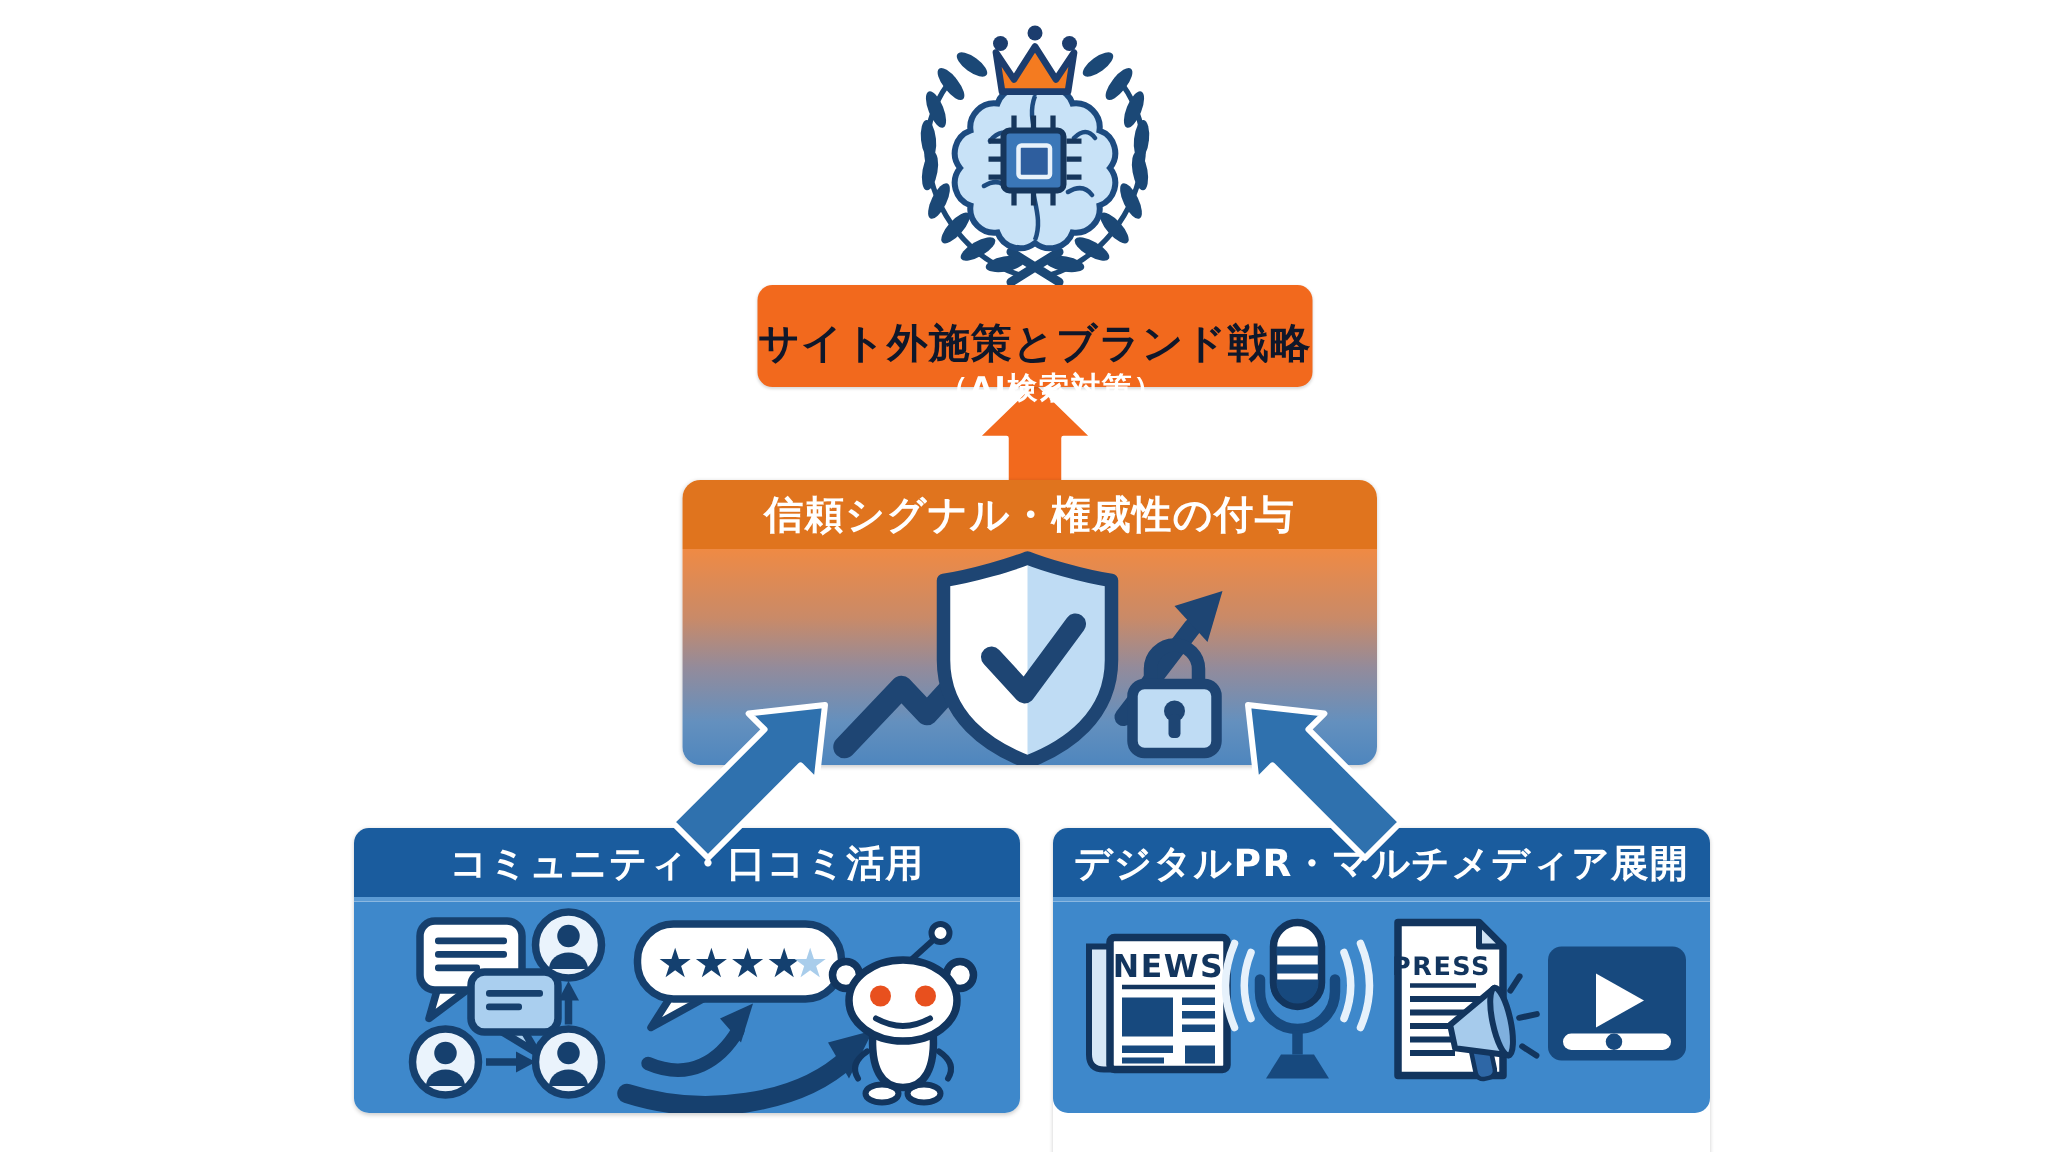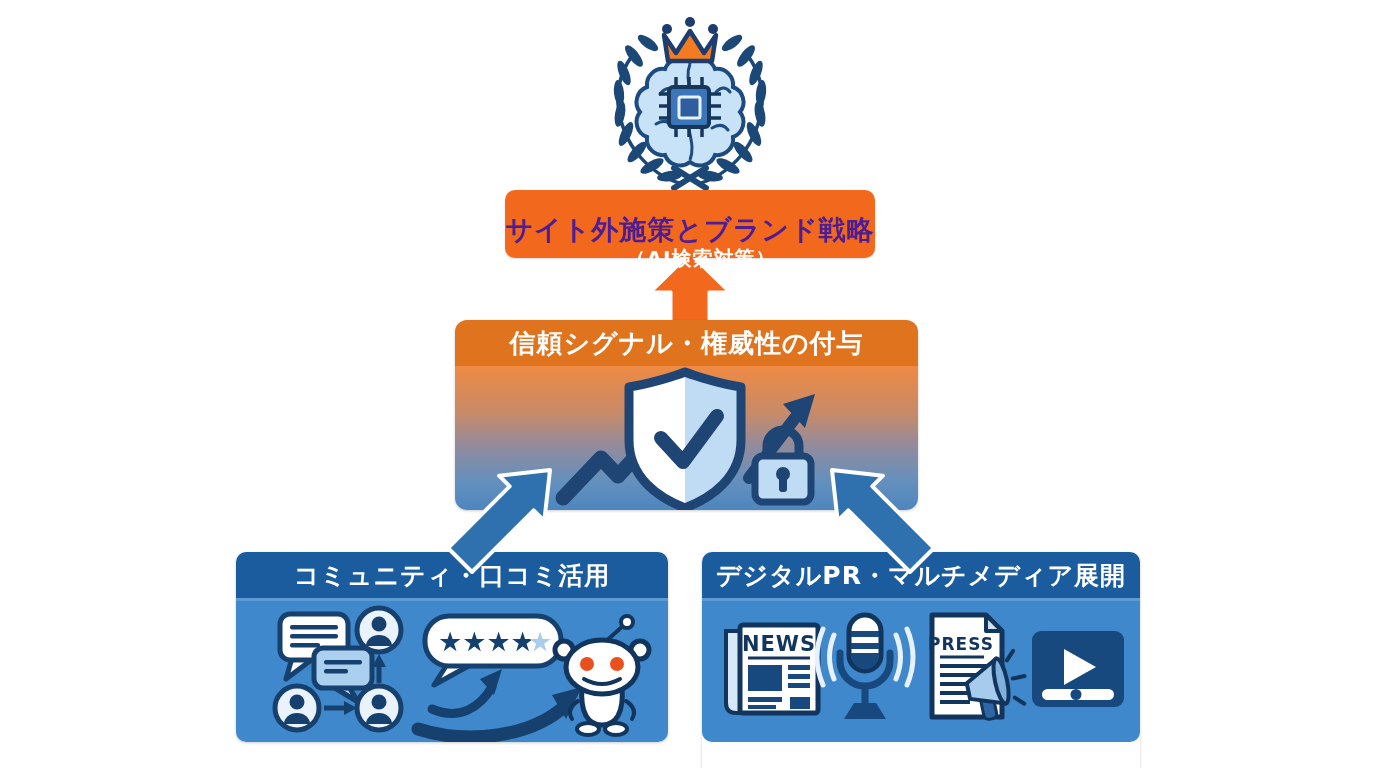--- a/index.html
+++ b/index.html
@@ -8,40 +8,40 @@
     font-family:"DejaVu Sans","Liberation Sans",sans-serif;
   }
   .abs{position:absolute;}
   
   .top-box{
     left:505px;top:190px;width:370px;height:68px;
     background:#F2691D;border-radius:10px;
     display:flex;flex-direction:column;align-items:center;justify-content:center;
     box-shadow:0 1px 2px rgba(0,0,0,.15);
   }
-  .top-box .t1{color:#4c1d95;font-size:27px;font-weight:700;letter-spacing:1px;line-height:32px;margin-top:36px;}
+  .top-box .t1{color:#0f172a;font-size:27px;font-weight:700;letter-spacing:1px;line-height:32px;margin-top:36px;}
   .top-box .t2{color:#fff;font-size:20px;font-weight:700;letter-spacing:1px;line-height:24px;margin-left:22px;}
   
   .middle-box{
     left:455px;top:320px;width:463px;height:190px;border-radius:12px;
     box-shadow:0 1px 3px rgba(0,0,0,.2);
   }
   .middle-header{
     position:absolute;left:0;top:0;width:100%;height:46px;background:#E0741E;
     border-radius:12px 12px 0 0;display:flex;align-items:center;justify-content:center;
   }
   .middle-header span{color:#fff;font-size:26px;font-weight:700;letter-spacing:1px;}
   .middle-body{
     position:absolute;left:0;top:46px;width:100%;height:144px;border-radius:0 0 12px 12px;
     background:linear-gradient(to bottom,#EF8A44 0%,#C98A68 32%,#938B9B 55%,#6490BE 80%,#4E86BE 100%);
   }
   .middle-body svg{position:absolute;left:0;top:0;}
   
   .bottom-box{border-radius:10px;box-shadow:0 1px 3px rgba(0,0,0,.2);}
-  .bb-left{left:236px;top:552px;width:432px;height:190px;}
+  .bb-left{left:236px;top:552px;width:432px;height:190px;padding-left:12px;}
   .bb-right{left:702px;top:552px;width:438px;height:233px;}
   .bb-header{
     position:absolute;left:0;top:0;width:100%;height:46px;background:#1A5C9E;
     border-radius:10px 10px 0 0;display:flex;align-items:center;justify-content:center;
     border-bottom:3px solid #5C9BD4;box-sizing:content-box;
   }
   .bb-header span{color:#fff;font-size:25px;font-weight:700;letter-spacing:1px;}
   .bb-body{
     position:absolute;left:0;top:49px;width:100%;height:141px;background:#3E88CB;
     border-radius:0 0 10px 10px;

